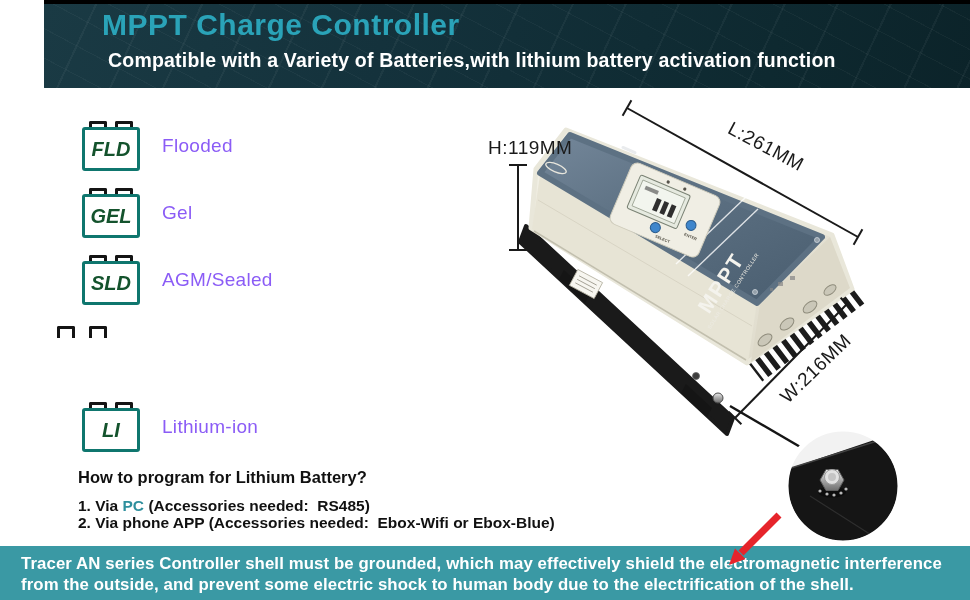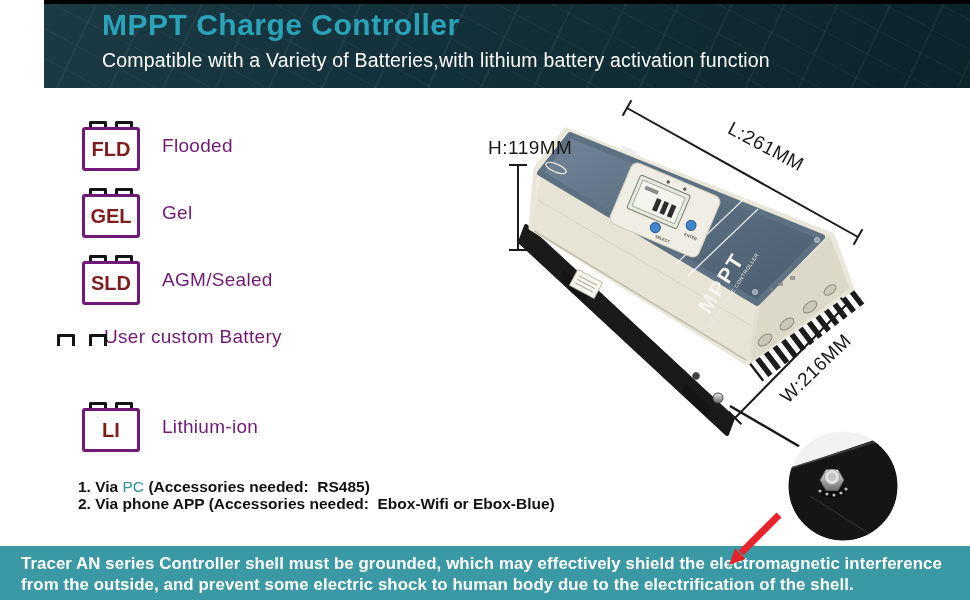--- a/index.html
+++ b/index.html
@@ -16,45 +16,45 @@
       repeating-linear-gradient(115deg,rgba(255,255,255,0.045) 0 2px,rgba(255,255,255,0) 2px 48px),
       repeating-linear-gradient(28deg,rgba(255,255,255,0.035) 0 1px,rgba(255,255,255,0) 1px 26px),
       linear-gradient(100deg,#1a3a44 0%,#14323c 35%,#0e2930 75%,#0b2228 100%);
     margin-left: 44px;
   }
   .header-title{
     position:absolute;left:58px;top:8px;
     font-size:30px;font-weight:bold;letter-spacing:0.5px;color:#2aa3b8;
   }
   .header-subtitle{
-    position:absolute;left:58px;top:49px;
-    font-size:19.5px;font-weight:normal;color:#ffffff;letter-spacing:0.2px;
+    position:absolute;left:64px;top:49px;
+    font-size:19.5px;font-weight:bold;color:#ffffff;letter-spacing:0.2px;
   }
   
   .battery-row{position:absolute;left:82px;display:flex;align-items:center;}
   .batt-icon{position:relative;padding-top:6px;}
   .batt-tab{
     position:absolute;top:0;width:12px;height:9px;
     border:3px solid #141414;border-bottom:none;border-radius:2px 2px 0 0;background:#fff;
   }
   .batt-tab.left{left:7px;}
   .batt-tab.right{right:7px;}
   .batt-body{
-    position:relative;width:52px;height:38px;border:3px solid #701a75;border-radius:3px;
+    position:relative;width:52px;height:38px;border:3px solid #0f766e;border-radius:3px;
     background:#fff;display:flex;align-items:center;justify-content:center;
-    font-weight:bold;font-size:20px;color:#7f1d1d;letter-spacing:0px;
+    font-weight:bold;font-size:20px;color:#14532d;letter-spacing:0px;font-style:italic;
   }
   .batt-body.small{font-size:14.5px;}
-  .batt-label{margin-left:22px;font-size:19px;color:#701a75;letter-spacing:0.3px;}
+  .batt-label{margin-left:22px;font-size:19px;color:#8b5cf6;letter-spacing:0.3px;}
   
   .program{position:absolute;left:78px;top:468px;width:560px;color:#111;}
   .program h3{margin:0;font-size:16.5px;font-weight:bold;white-space:pre-wrap;}
   .program p{margin:0;font-size:15.5px;font-weight:bold;line-height:16.5px;white-space:pre-wrap;}
   .program p.first{margin-top:11px;}
-  .pc-link{font-weight:normal;}
+  .pc-link{font-weight:bold;}
   
   .banner{
     position:absolute;left:0;top:546px;width:970px;height:54px;
     color:#ffffff;font-weight:bold;font-size:16.8px;line-height:21px;
     padding:7px 0 0 21px;box-sizing:border-box;letter-spacing:0.1px;
   }
   
   .product-svg{position:absolute;left:480px;top:88px;z-index:5;pointer-events:none;}
 </style>
 </head>
@@ -89,32 +89,32 @@
       <span class="batt-tab right"></span>
       <span class="batt-body">SLD</span>
     </span>
     <span class="batt-label">AGM/Sealed</span>
   </div>
   <div class="battery-row" style="top:326px">
     <span class="batt-icon">
       <span class="batt-tab left"></span>
       <span class="batt-tab right"></span>
     </span>
-    <span class="batt-label">User custom Battery</span>
   </div>
   <div class="battery-row" style="top:402px">
     <span class="batt-icon">
       <span class="batt-tab left"></span>
       <span class="batt-tab right"></span>
       <span class="batt-body">LI</span>
     </span>
     <span class="batt-label">Lithium-ion</span>
   </div>
 
   <div class="program">
+    <h3>How to program for Lithium Battery?</h3>
     <p class="first"><span>1. Via </span><span class="pc-link" id="pc-link" style="color: rgb(46, 143, 157);">PC</span><span> (Accessories needed:  RS485)</span></p>
     <p>2. Via phone APP (Accessories needed:  Ebox-Wifi or Ebox-Blue)</p>
   </div>
 
   <svg class="product-svg" width="490" height="494" viewBox="0 0 490 494">
     <defs>
       <linearGradient id="creamG" x1="0" y1="0" x2="1" y2="1">
         <stop offset="0" stop-color="#f4f2e8"></stop>
           <stop offset="1" stop-color="#dcd8c8"></stop>
       </linearGradient>

